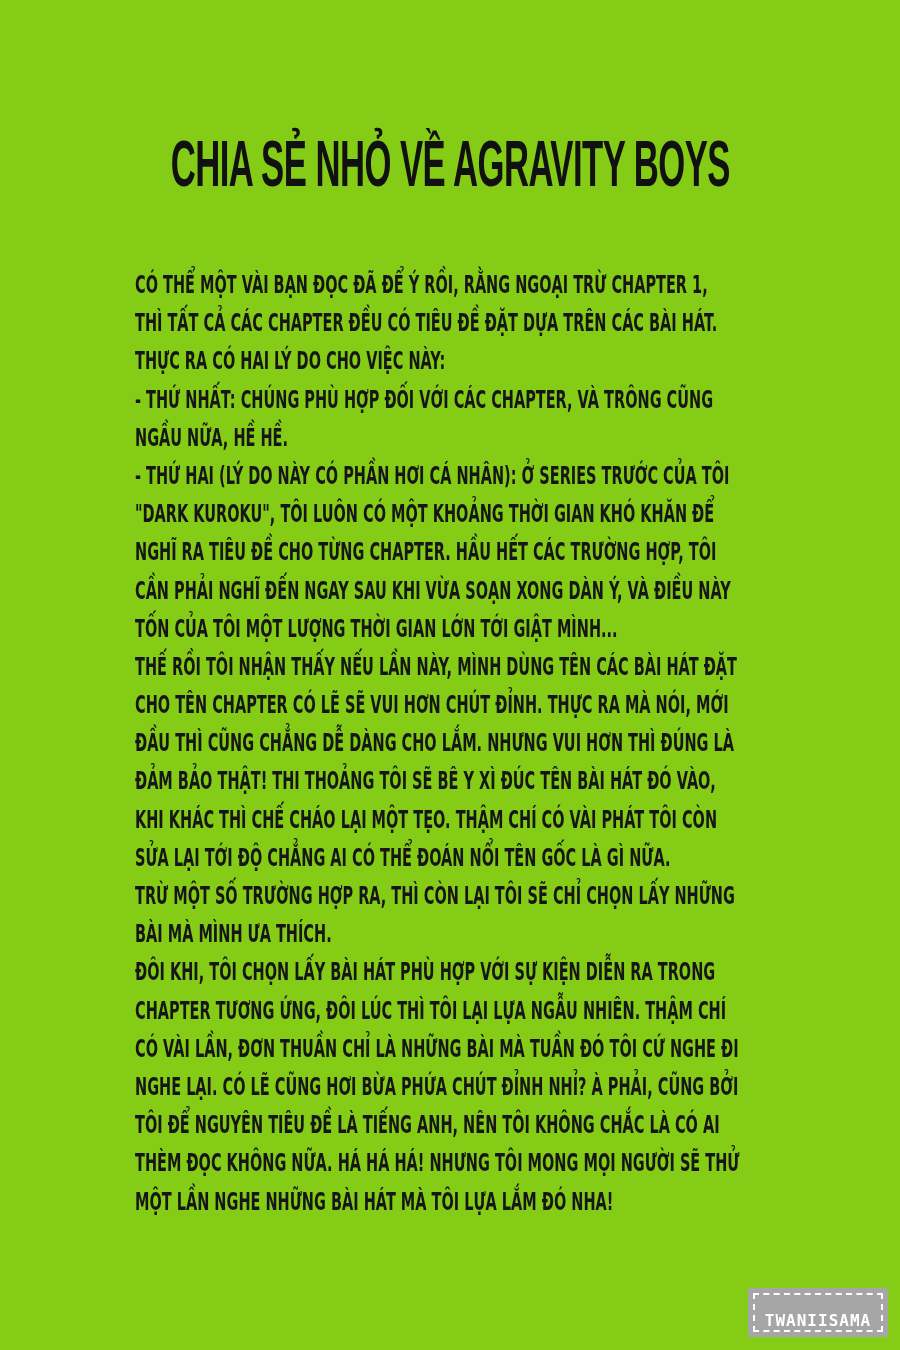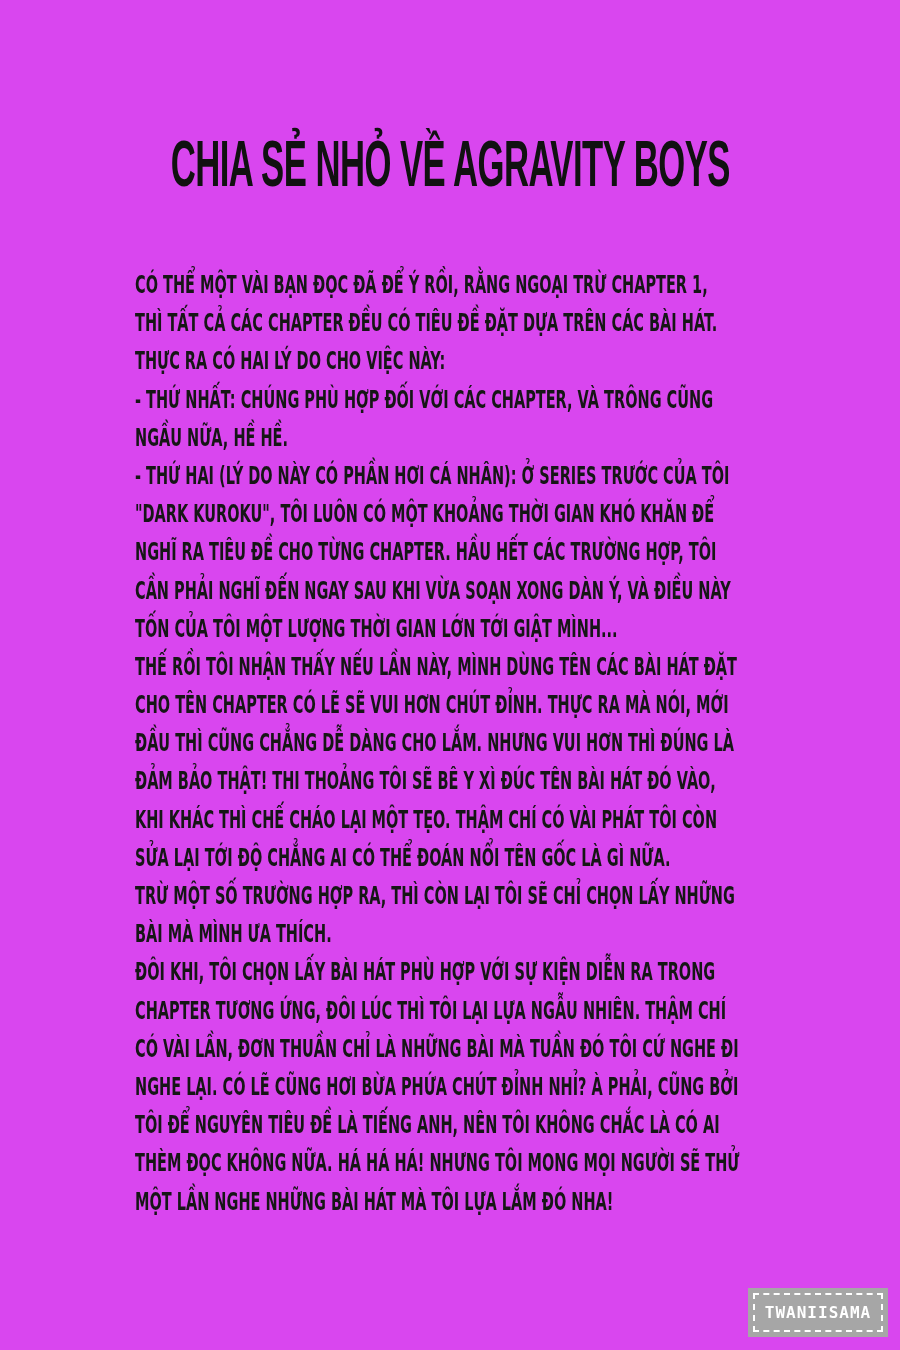--- a/index.html
+++ b/index.html
@@ -76,36 +76,36 @@
     box-sizing: border-box;
     padding: 5px;
     display: flex;
     align-items: stretch;
     justify-content: stretch;
   }
   .watermark-inner {
     flex: 1;
     border: 2px dashed #ffffff;
     display: flex;
-    align-items: center;
+    align-items: flex-end;
     justify-content: center;
   }
   .watermark-label {
     font-family: "DejaVu Sans Mono", monospace;
     font-weight: 700;
     font-size: 16px;
     letter-spacing: 1px;
     color: #ffffff;
     user-select: none;
   }
 </style>
 </head>
 <body>
 
-<div class="page" style="background: #d946ef;">
+<div class="page" style="background: #84cc16;">
 
   <header class="header">
     <div class="title-wrap">
       <h1 class="title">CHIA SẺ NHỎ VỀ AGRAVITY BOYS</h1>
     </div>
   </header>
 
   <main class="body-text">
       <div class="text-line">CÓ THỂ MỘT VÀI BẠN ĐỌC ĐÃ ĐỂ Ý RỒI, RẰNG NGOẠI TRỪ CHAPTER 1,</div>
       <div class="text-line">THÌ TẤT CẢ CÁC CHAPTER ĐỀU CÓ TIÊU ĐỀ ĐẶT DỰA TRÊN CÁC BÀI HÁT.</div>

